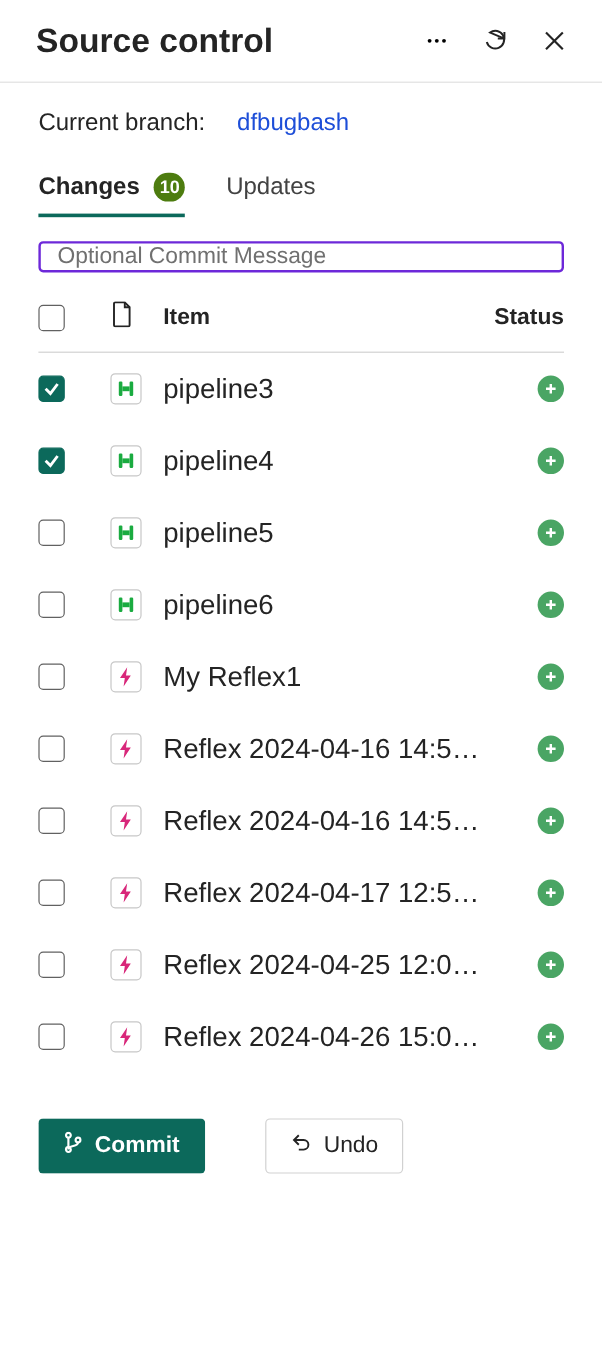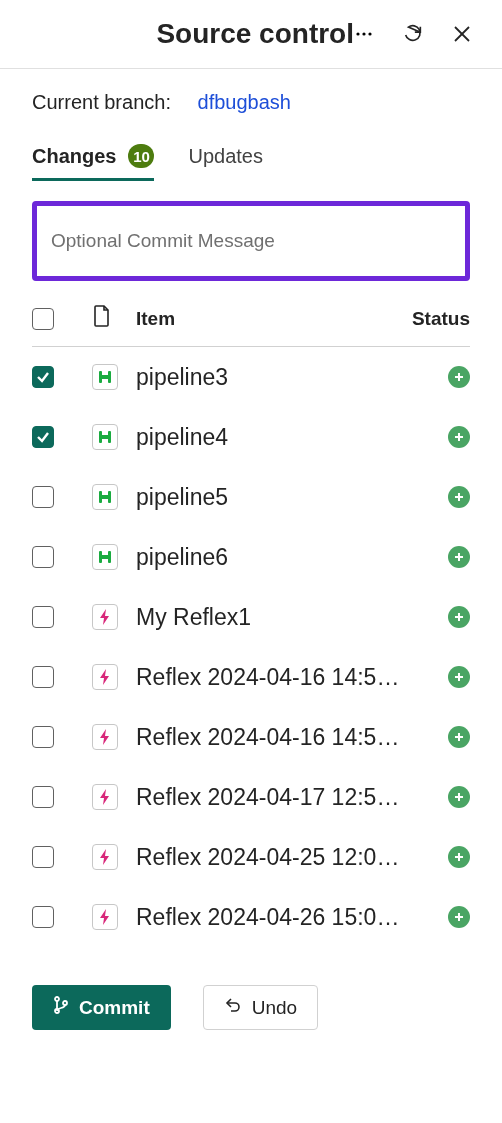--- a/index.html
+++ b/index.html
@@ -6,23 +6,22 @@
   body {
     margin: 0;
     font-family: "Segoe UI", -apple-system, BlinkMacSystemFont, sans-serif;
     background: #fff;
     color: #242424;
     width: 502px;
   }
   .header {
     display: flex;
     align-items: center;
-    padding: 18px 30px 18px 41px;
+    padding: 18px 30px 18px 30px;
     border-bottom: 1px solid #e0e0e0;
-    text-align: right;
   }
   .header-title {
     font-size: 28px;
     font-weight: 600;
     flex: 1;
   }
   .header-actions {
     display: flex;
     gap: 28px;
     align-items: center;
@@ -70,23 +69,23 @@
     height: 24px;
     display: inline-flex;
     align-items: center;
     justify-content: center;
     font-weight: 600;
     padding: 0 4px;
   }
   .commit-input-wrap { padding: 20px 32px 0 32px; }
   .commit-input {
     width: 100%;
-    border: 5px solid #6d28d9;
+    border: 2px solid #6d28d9;
     border-radius: 4px;
-    padding: 24px 14px;
+    padding: 0 14px;
     font-size: 19px;
     font-family: inherit;
     color: #b91c1c;
   }
   .commit-input::placeholder { color: #707070; }
   .table-header {
     display: flex;
     align-items: center;
     margin: 24px 32px 0 32px;
     padding-bottom: 14px;
@@ -141,20 +140,21 @@
     background: #4aa564;
     color: #fff;
     display: inline-flex;
     align-items: center;
     justify-content: center;
     margin-left: auto;
   }
   .col-status-cell { width: 70px; display:flex; justify-content:flex-end; }
   .footer {
     display: flex;
+    gap: 18px;
     padding: 38px 32px 28px 32px;
   }
   .btn {
     display: inline-flex;
     align-items: center;
     gap: 10px;
     border-radius: 4px;
     font-size: 19px;
     padding: 10px 20px;
     cursor: pointer;

